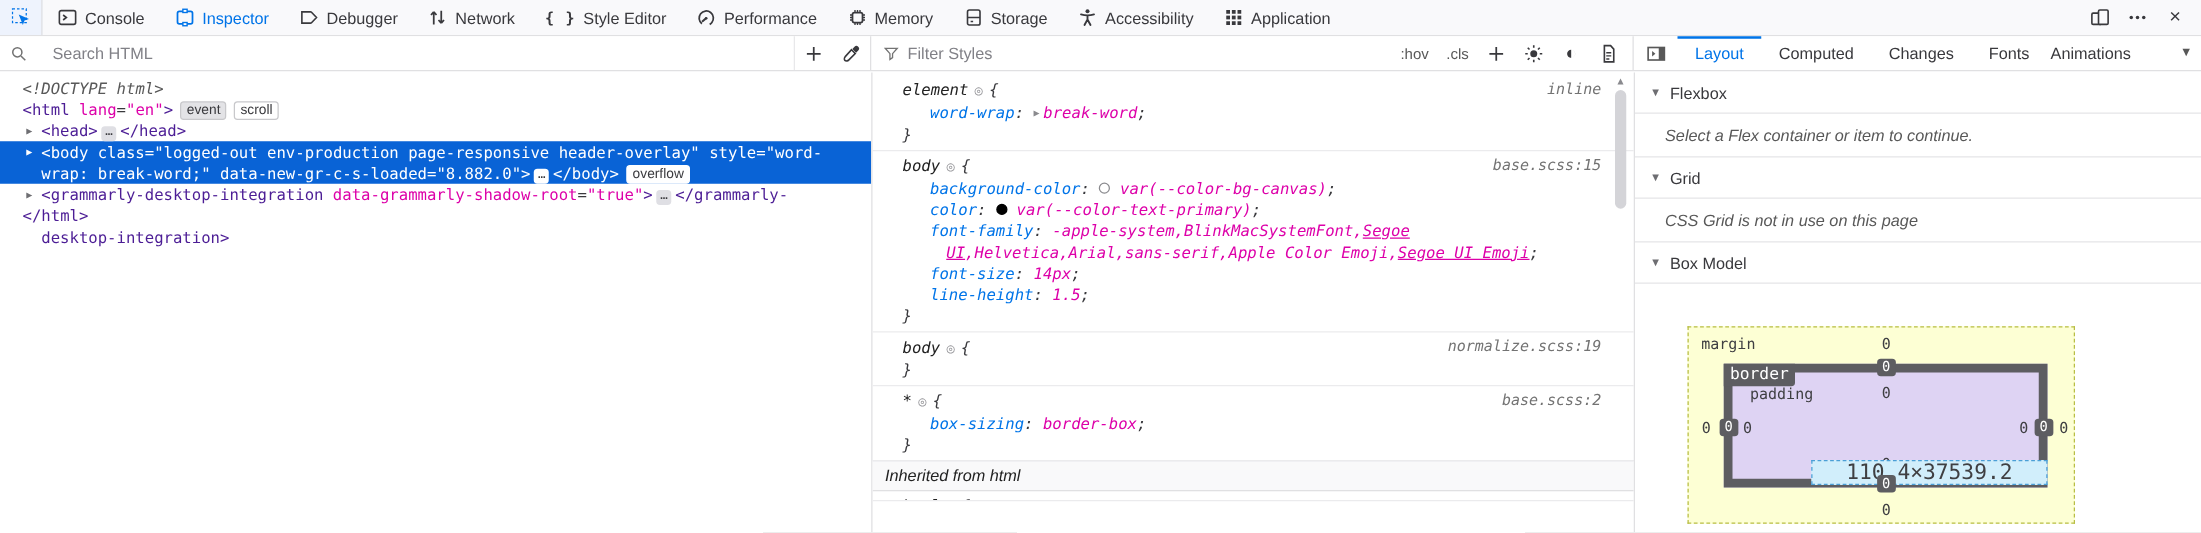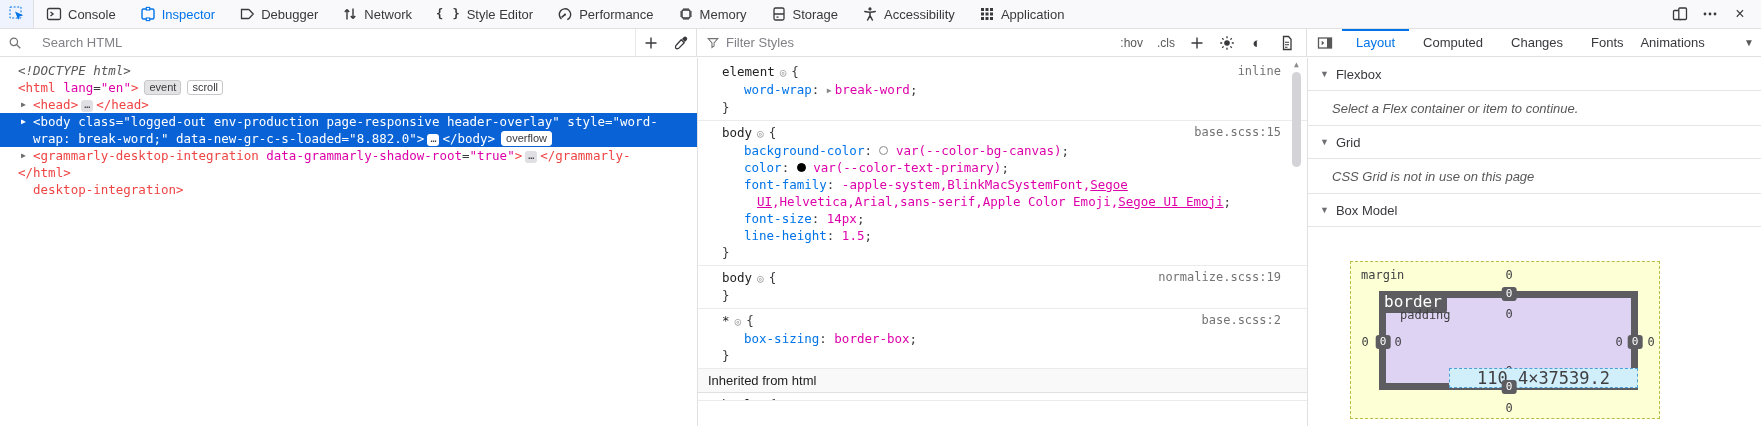--- a/index.html
+++ b/index.html
@@ -66,42 +66,42 @@
   .v-divider1 { position:absolute; left:697px; top:58px; bottom:0; width:1px; background:#e0e0e2; }
   .v-divider2 { position:absolute; left:1307px; top:58px; bottom:0; width:1px; background:#e0e0e2; }
 
   .mrow { position:relative; line-height:17px; white-space:pre; padding-left:18px; cursor:pointer; }
   .mrow.child { padding-left:33px; }
   .twisty { position:absolute; left:21px; top:0; font-size:8px; color:#6e6e72; }
   .selrow { background:#0963d6; }
   .selrow .twisty { color:#fff; }
   .selrow span { color:#fff; }
   .doctype { color:#585858; font-style:italic; }
-  .t { color:#ef4444; }
+  .t { color:#4c1d95; }
   .a { color:#dd00a9; }
   .s { color:#dd00a9; }
   .p { color:#39393d; }
   .dots {
     display:inline-block; background:#dfdfe4; color:#39393d; border-radius:3px;
     font-size:10px; line-height:9px; padding:0 3px 3px; margin:0 3px; vertical-align:1px; cursor:pointer;
   }
   .bdg, .bdgf {
     display:inline-block; font-family:"Liberation Sans",sans-serif; font-size:11px;
     line-height:13px; border:1px solid #c8c8cb; border-radius:3px; padding:0 4px;
     margin-left:6px; color:#39393d; vertical-align:1px; cursor:pointer;
   }
   .bdgf { background:#e3e3e6; }
   .selrow .dots { background:#fff; color:#39393d; }
   .selrow .bdg { background:#fff; border-color:#fff; color:#39393d !important; }
   .selrow .bdg, .selrow .dots { color:#39393d; }
   .selrow .p, .selrow .t, .selrow .a, .selrow .s { color:#fff; }
 
   
   .rules-panel { position:absolute; left:698px; top:58px; width:609px; bottom:18px; overflow:hidden;
-    font-family:"DejaVu Sans Mono", monospace; font-size:12.5px; padding-top:2px; }
+    font-family:"DejaVu Sans Mono", monospace; font-size:12.5px; padding-top:2px;font-style:italic; }
   .rule { padding:3px 0 4px; border-bottom:1px solid #ebebed; position:relative; }
   .rule:last-of-type { border-bottom:none; }
   .ruleline { position:relative; line-height:17px; white-space:pre; padding-left:24px; }
   .ruleline.i1 { padding-left:46px; }
   .ruleline.i2 { padding-left:59px; }
   .src { position:absolute; right:26px; top:0; color:#737373; font-size:12px; cursor:pointer; }
   .sel { color:#222; }
   .tgt { color:#97979b; margin:0 5px; font-size:11px; cursor:pointer; }
   .prop { color:#0074e8; cursor:text; }
   .val { color:#dd00a9; cursor:text; }
@@ -141,21 +141,21 @@
     position:absolute; left:42px; top:34px; width:310px; height:158px;
     background:#fdffd4; border:1px dashed #b8bd45;
   }
   .bm-label { position:absolute; font-size:12px; }
   .bm-border-box {
     position:absolute; left:28px; top:29px; width:259px; height:99px;
     background:#ded3f3; border:7px solid #5d5d61;
   }
   .bm-border-tag {
     position:absolute; left:-7px; top:-7px; background:#5d5d61; color:#fff;
-    font-size:16px; padding:1px 5px 2px; border-radius:0 0 3px 0;
+    font-size:13px; padding:1px 5px 2px; border-radius:0 0 3px 0;
   }
   .bm-content {
     position:absolute; left:63px; top:70px; width:189px; height:20px;
     background:#d1eefb; border:1px dashed #4b9fd6;
     display:flex; align-items:center; justify-content:center; font-size:17px;
   }
   .bm-val { position:absolute; transform:translate(-50%,-50%); cursor:pointer; }
   .bm-badge {
     position:absolute; transform:translate(-50%,-50%); background:#5d5d61; color:#fff;
     border-radius:3px; padding:0px 4px 1px; font-size:11px; line-height:13px; cursor:pointer;

